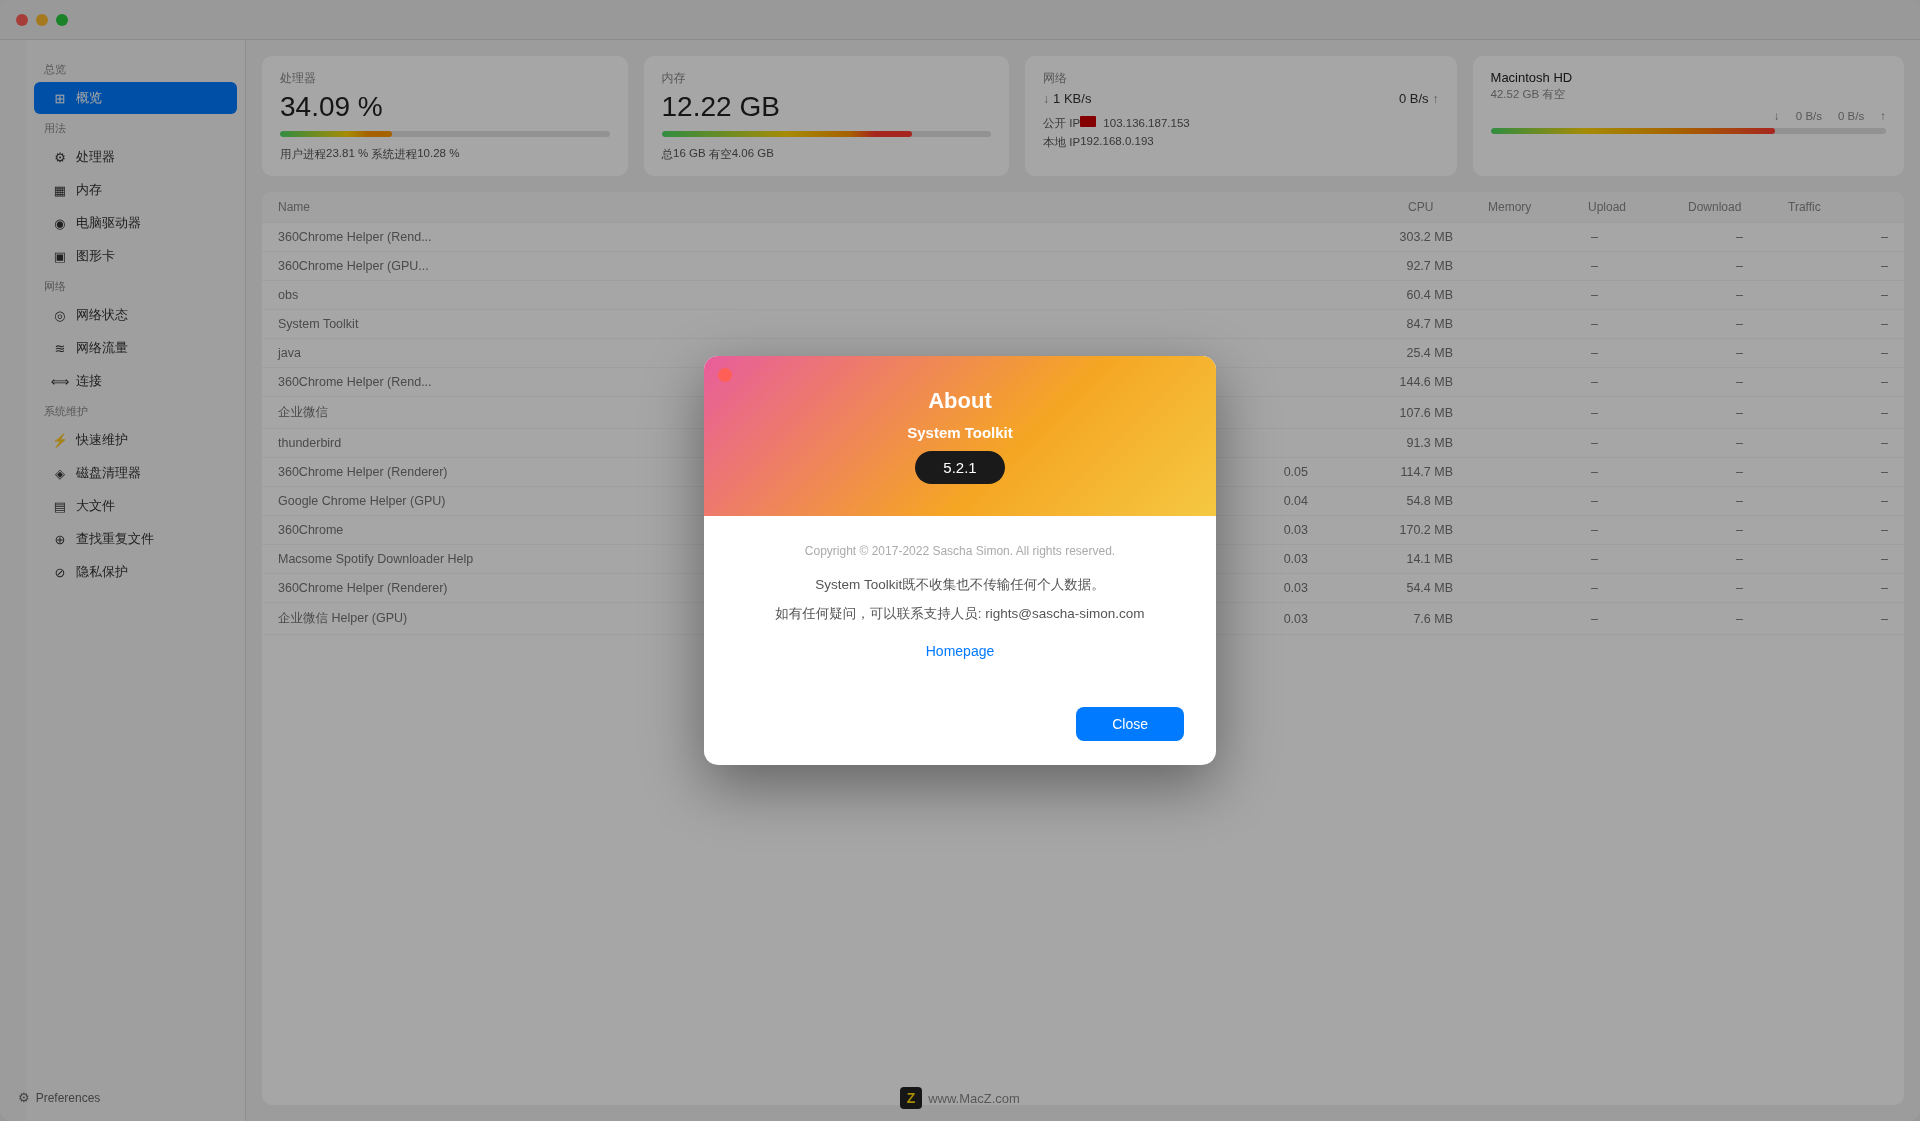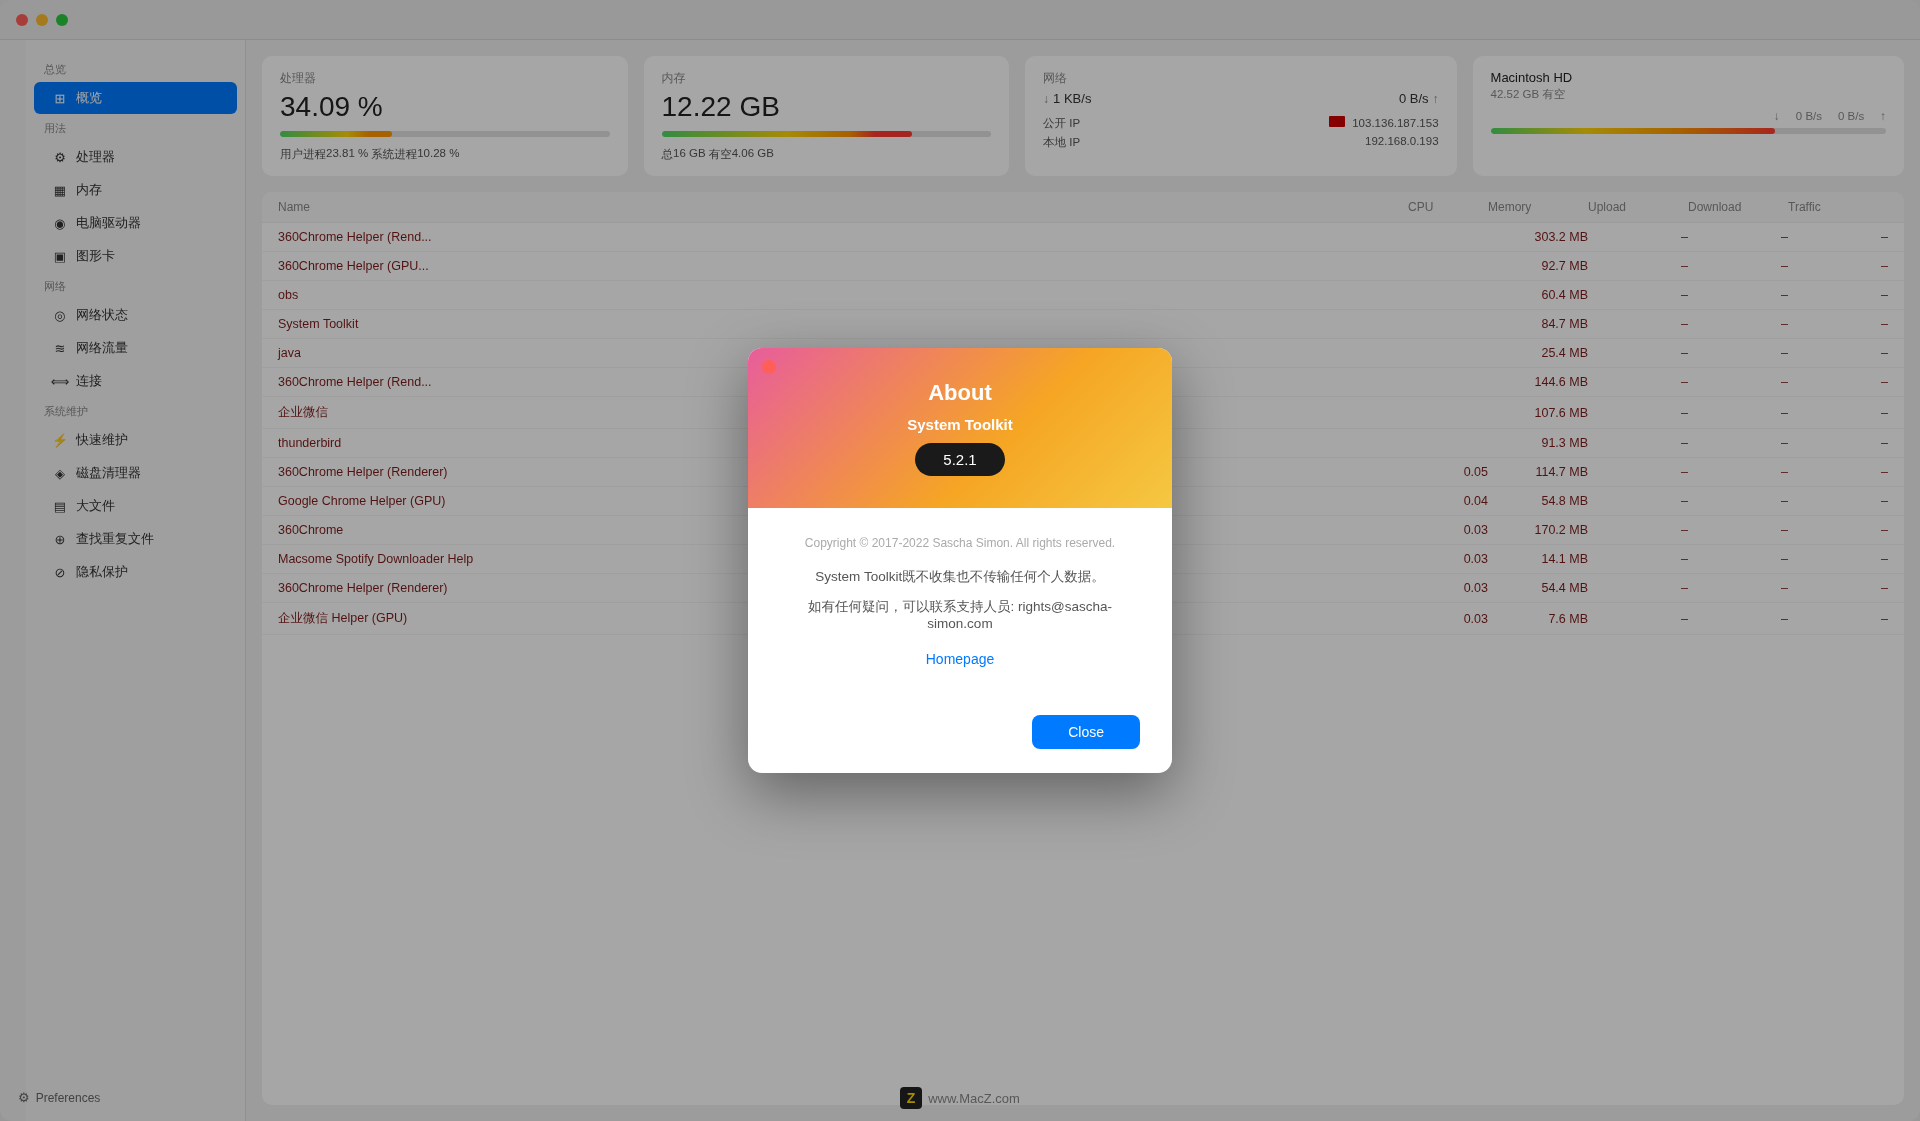--- a/index.html
+++ b/index.html
@@ -170,21 +170,21 @@
     }
 
     .network-arrow {
       font-size: 12px;
       color: #888;
     }
 
     .network-details { font-size: 11.5px; color: #555; }
     .network-detail-row {
       display: flex;
-      justify-content: space-between;
+      justify-content: flex-start;
       padding: 2px 0;
     }
 
     .ip-flag {
       width: 16px; height: 11px;
       background: #cc0000;
       display: inline-block;
       border-radius: 1px;
       margin-right: 4px;
     }
@@ -244,22 +244,23 @@
       font-weight: 500;
     }
 
     .table-body { overflow-y: auto; flex: 1; }
 
     .table-row {
       display: grid;
       grid-template-columns: 1fr 80px 100px 100px 100px 100px;
       padding: 7px 16px;
       font-size: 12.5px;
-      color: #7f1d1d;
+      color: #737373;
       border-bottom: 1px solid #f5f5f5;
+      gap: 45px;
     }
 
     .table-cell { display: flex; align-items: center; }
     .table-cell.right { justify-content: flex-end; }
 
     
     .watermark {
       position: absolute;
       bottom: 12px;
       left: 0;
@@ -289,21 +290,21 @@
       position: absolute;
       top: 0; left: 0; right: 0; bottom: 0;
       background: rgba(0,0,0,0.35);
       display: flex;
       align-items: center;
       justify-content: center;
       z-index: 100;
     }
 
     .modal {
-      width: 424px;
+      width: 512px;
       background: white;
       border-radius: 14px;
       overflow: hidden;
       box-shadow: 0 20px 60px rgba(0,0,0,0.4);
     }
 
     .modal-header {
       height: 160px;
       background: linear-gradient(135deg, #e85d9c 0%, #f5a623 60%, #f5c842 100%);
       display: flex;

